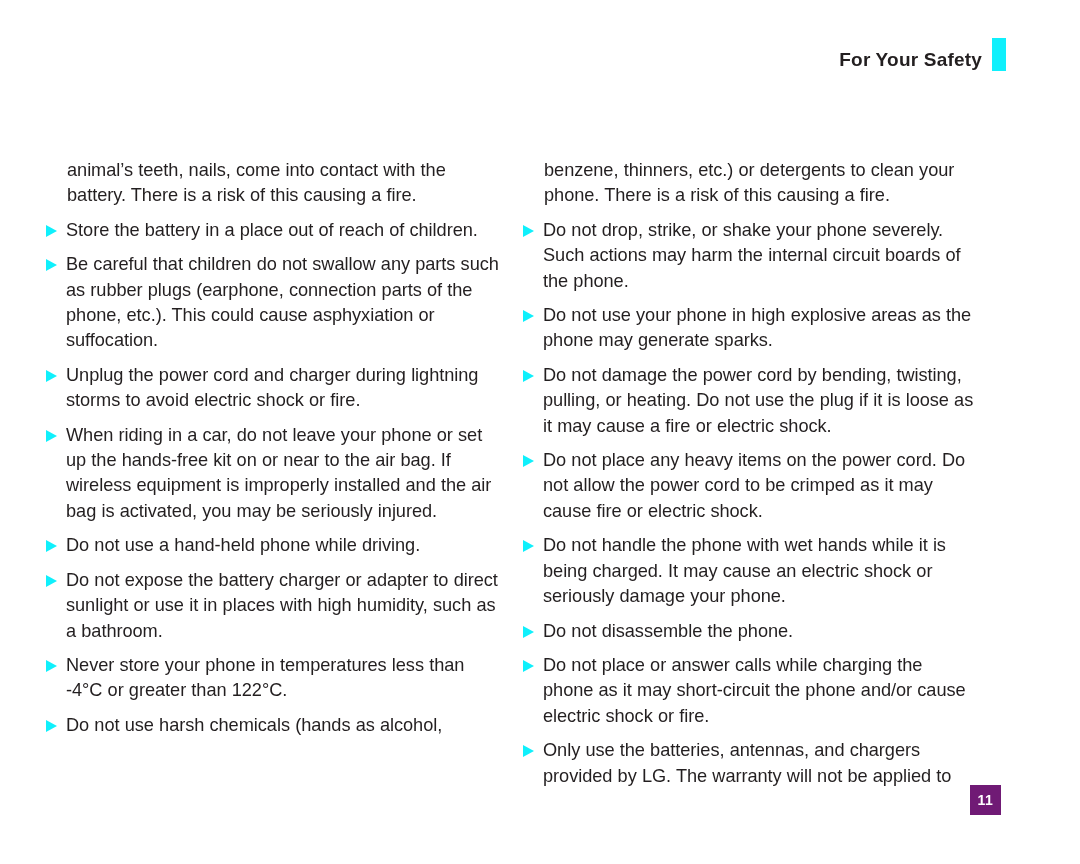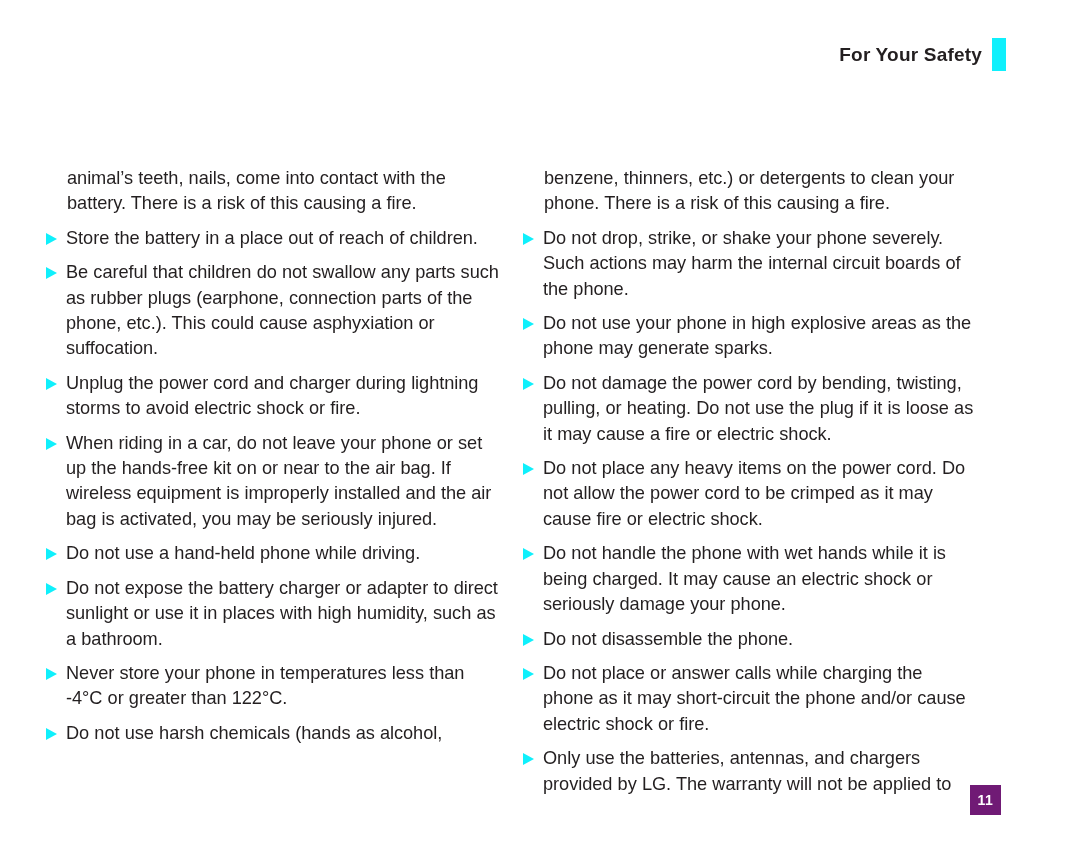--- a/index.html
+++ b/index.html
@@ -15,21 +15,21 @@
     color: #1f1f1f;
     overflow: hidden;
   }
 
   
   .page-header {
     position: absolute;
     top: 38px;
     right: 74px;
     display: flex;
-    align-items: center;
+    align-items: flex-end;
     gap: 10px;
   }
   .page-header .title {
     font-size: 19px;
     font-weight: bold;
     letter-spacing: 0.2px;
     color: #231f20;
     white-space: nowrap;
   }
   .header-marker {
@@ -43,21 +43,20 @@
   .columns {
     position: absolute;
     top: 158px;
     left: 44px;
     width: 992px;
     display: flex;
     gap: 22px;
   }
   .column {
     width: 455px;
-    margin-top: 8px;
   }
 
   
   .block {
     position: relative;
     margin-bottom: 9px;
   }
   .block.bulleted {
     padding-left: 22px;
   }

